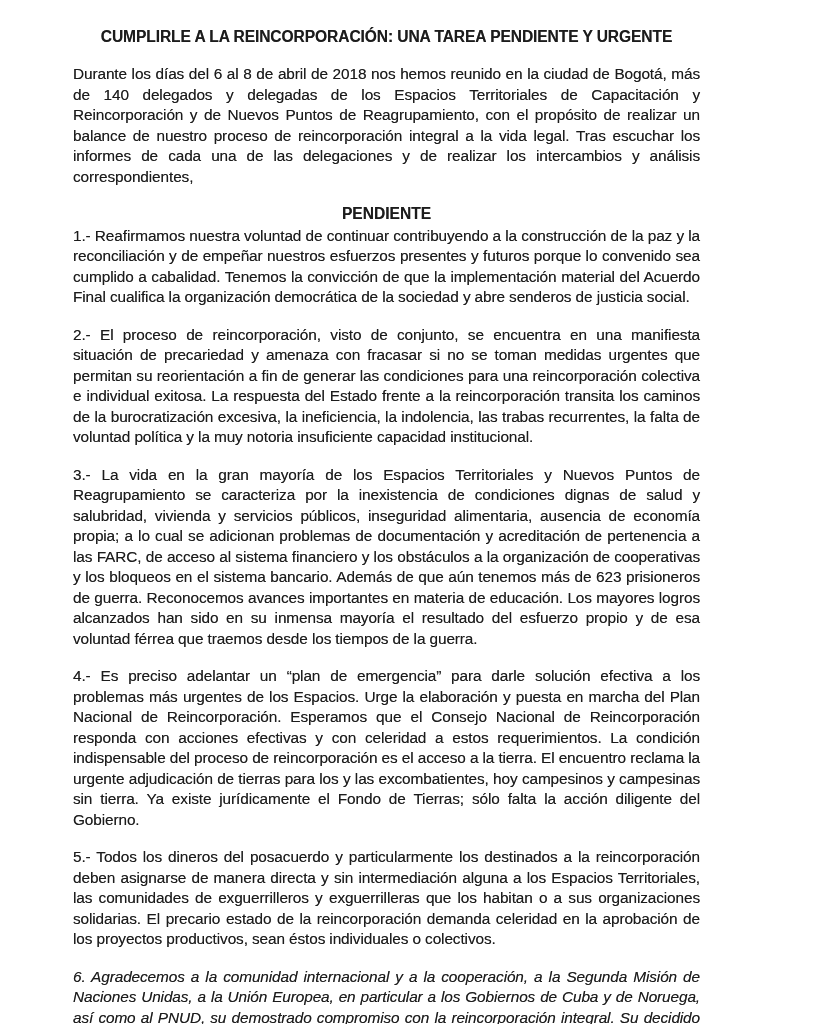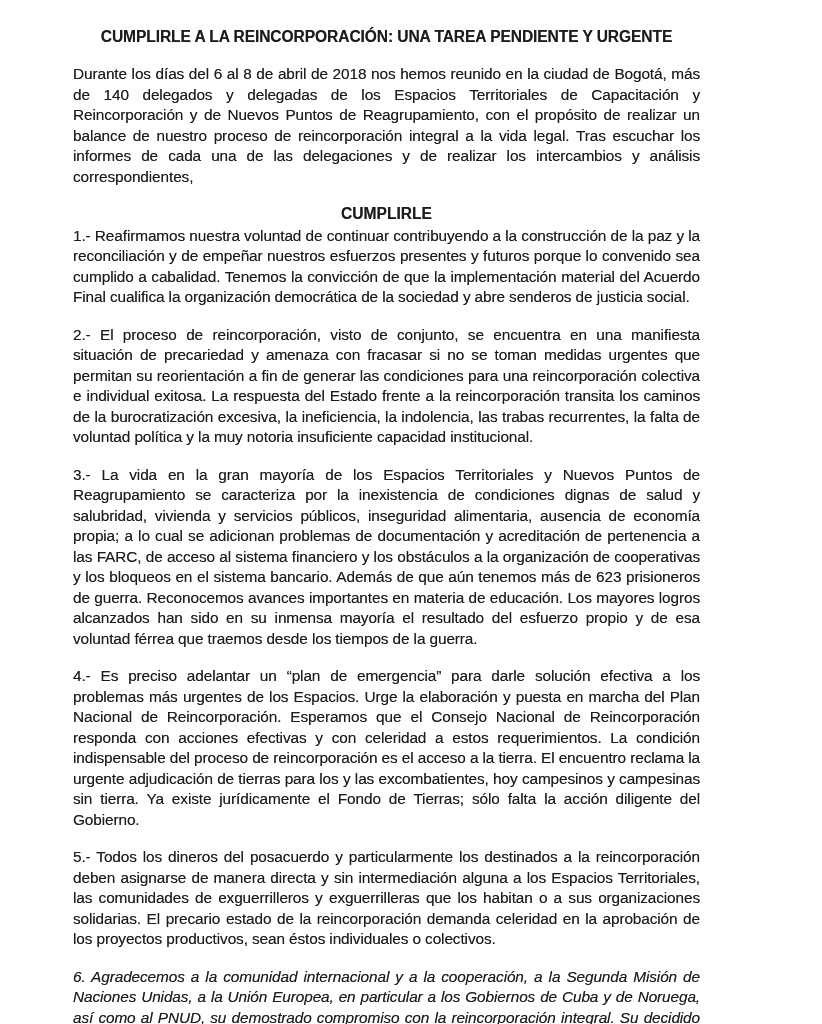--- a/index.html
+++ b/index.html
@@ -50,21 +50,21 @@
   }
 </style>
 </head>
 <body>
 
 <div class="page">
   <h1 class="doc-title">CUMPLIRLE A LA REINCORPORACIÓN: UNA TAREA PENDIENTE Y URGENTE</h1>
 
   <p class="para">Durante los días del 6 al 8 de abril de 2018 nos hemos reunido en la ciudad de Bogotá, más de 140 delegados y delegadas de los Espacios Territoriales de Capacitación y Reincorporación y de Nuevos Puntos de Reagrupamiento, con el propósito de realizar un balance de nuestro proceso de reincorporación integral a la vida legal. Tras escuchar los informes de cada una de las delegaciones y de realizar los intercambios y análisis correspondientes,</p>
 
-  <h2 class="section-heading">CUMPLIRLE</h2>
+  <h2 class="section-heading">PENDIENTE</h2>
 
   <p class="para">1.- Reafirmamos nuestra voluntad de continuar contribuyendo a la construcción de la paz y la reconciliación y de empeñar nuestros esfuerzos presentes y futuros porque lo convenido sea cumplido a cabalidad. Tenemos la convicción de que la implementación material del Acuerdo Final cualifica la organización democrática de la sociedad y abre senderos de justicia social.</p>
 
   <p class="para">2.- El proceso de reincorporación, visto de conjunto, se encuentra en una manifiesta situación de precariedad y amenaza con fracasar si no se toman medidas urgentes que permitan su reorientación a fin de generar las condiciones para una reincorporación colectiva e individual exitosa. La respuesta del Estado frente a la reincorporación transita los caminos de la burocratización excesiva, la ineficiencia, la indolencia, las trabas recurrentes, la falta de voluntad política y la muy notoria insuficiente capacidad institucional.</p>
 
   <p class="para">3.- La vida en la gran mayoría de los Espacios Territoriales y Nuevos Puntos de Reagrupamiento se caracteriza por la inexistencia de condiciones dignas de salud y salubridad, vivienda y servicios públicos, inseguridad alimentaria, ausencia de economía propia; a lo cual se adicionan problemas de documentación y acreditación de pertenencia a las FARC, de acceso al sistema financiero y los obstáculos a la organización de cooperativas y los bloqueos en el sistema bancario. Además de que aún tenemos más de 623 prisioneros de guerra. Reconocemos avances importantes en materia de educación. Los mayores logros alcanzados han sido en su inmensa mayoría el resultado del esfuerzo propio y de esa voluntad férrea que traemos desde los tiempos de la guerra.</p>
 
   <p class="para">4.- Es preciso adelantar un “plan de emergencia” para darle solución efectiva a los problemas más urgentes de los Espacios. Urge la elaboración y puesta en marcha del Plan Nacional de Reincorporación. Esperamos que el Consejo Nacional de Reincorporación responda con acciones efectivas y con celeridad a estos requerimientos. La condición indispensable del proceso de reincorporación es el acceso a la tierra. El encuentro reclama la urgente adjudicación de tierras para los y las excombatientes, hoy campesinos y campesinas sin tierra. Ya existe jurídicamente el Fondo de Tierras; sólo falta la acción diligente del Gobierno.</p>
 
   <p class="para">5.- Todos los dineros del posacuerdo y particularmente los destinados a la reincorporación deben asignarse de manera directa y sin intermediación alguna a los Espacios Territoriales, las comunidades de exguerrilleros y exguerrilleras que los habitan o a sus organizaciones solidarias. El precario estado de la reincorporación demanda celeridad en la aprobación de los proyectos productivos, sean éstos individuales o colectivos.</p>

